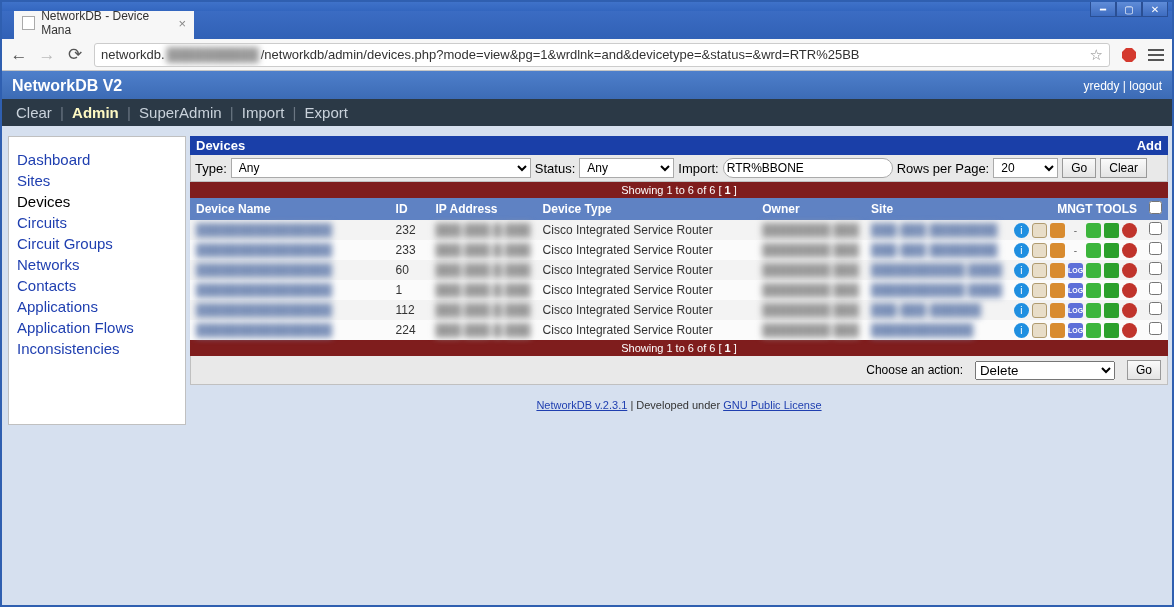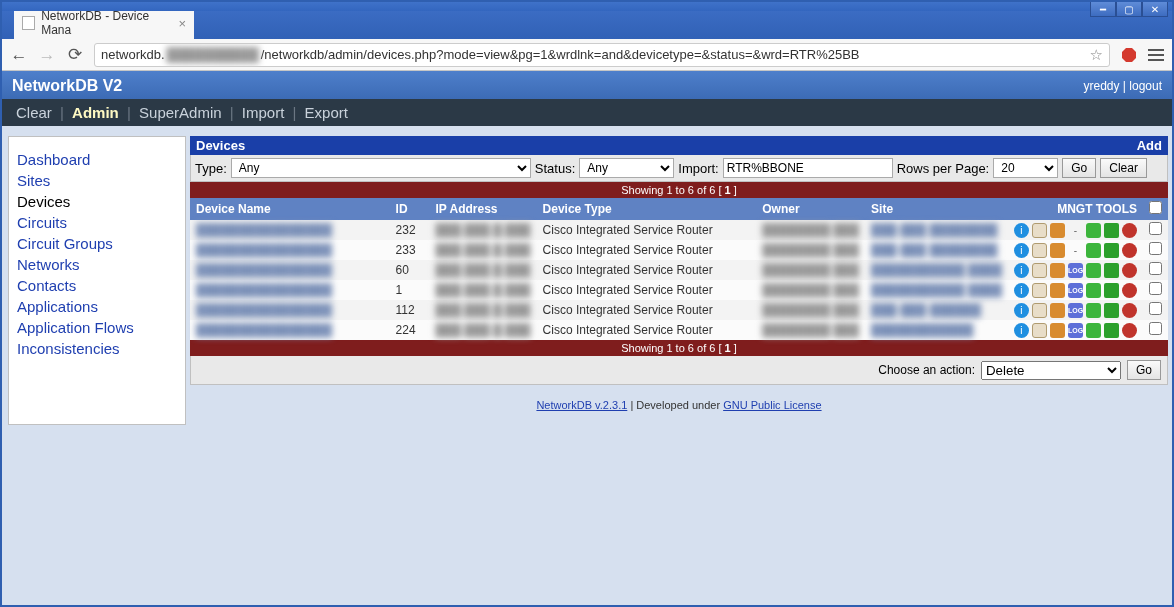--- a/index.html
+++ b/index.html
@@ -143,21 +143,21 @@
   .i-info{background:#1f8fe0;border-radius:50%}
   .i-book{background:#e8ddc8;border:1px solid #b09b70}
   .i-box{background:#d88b2f}
   .i-log{background:#5d6fd8;font-size:7px;font-weight:bold}
   .i-dash{color:#666;background:transparent}
   .i-green{background:#3cb53c}
   .i-cactus{background:#2ca02c;border-radius:2px}
   .i-red{background:#c0342c;border-radius:50%}
   .actionrow{
     text-align:right;padding:4px 6px;font-size:12px;background:#e9e9e9;
-    display:flex;justify-content:flex-end;align-items:center;gap:6px;border:1px solid #c0c0c0;border-top:none;
+    display:flex;justify-content:flex-end;align-items:center;gap:12px;border:1px solid #c0c0c0;border-top:none;
   }
   .footer{
     text-align:center;font-size:11px;color:#333;padding:14px 0;
   }
   .footer a{color:#1f3fb0}
   input[type=checkbox]{width:13px;height:13px}
 </style>
 </head>
 <body>
 
@@ -240,21 +240,21 @@
         <span>Devices</span>
         <a href="#" class="add" style="color:#ffffff;text-decoration:none">Add</a>
       </div>
 
       <div class="filterbar">
         <label>Type:</label>
         <select style="width:300px"><option>Any</option></select>
         <label>Status:</label>
         <select style="width:95px"><option>Any</option></select>
         <label>Import:</label>
-        <input type="text" style="width: 170px;" value="RTR%BBONE">
+        <input type="text" style="width: 170px; border-radius: 10px;" value="RTR%BBONE">
         <label>Rows per Page:</label>
         <select style="width:65px"><option>20</option></select>
         <button class="btn">Go</button>
         <button class="btn">Clear</button>
       </div>
 
       <div class="pager">
         <span>Showing 1 to 6 of 6 [ </span><b>1</b><span> ]</span>
       </div>
 

